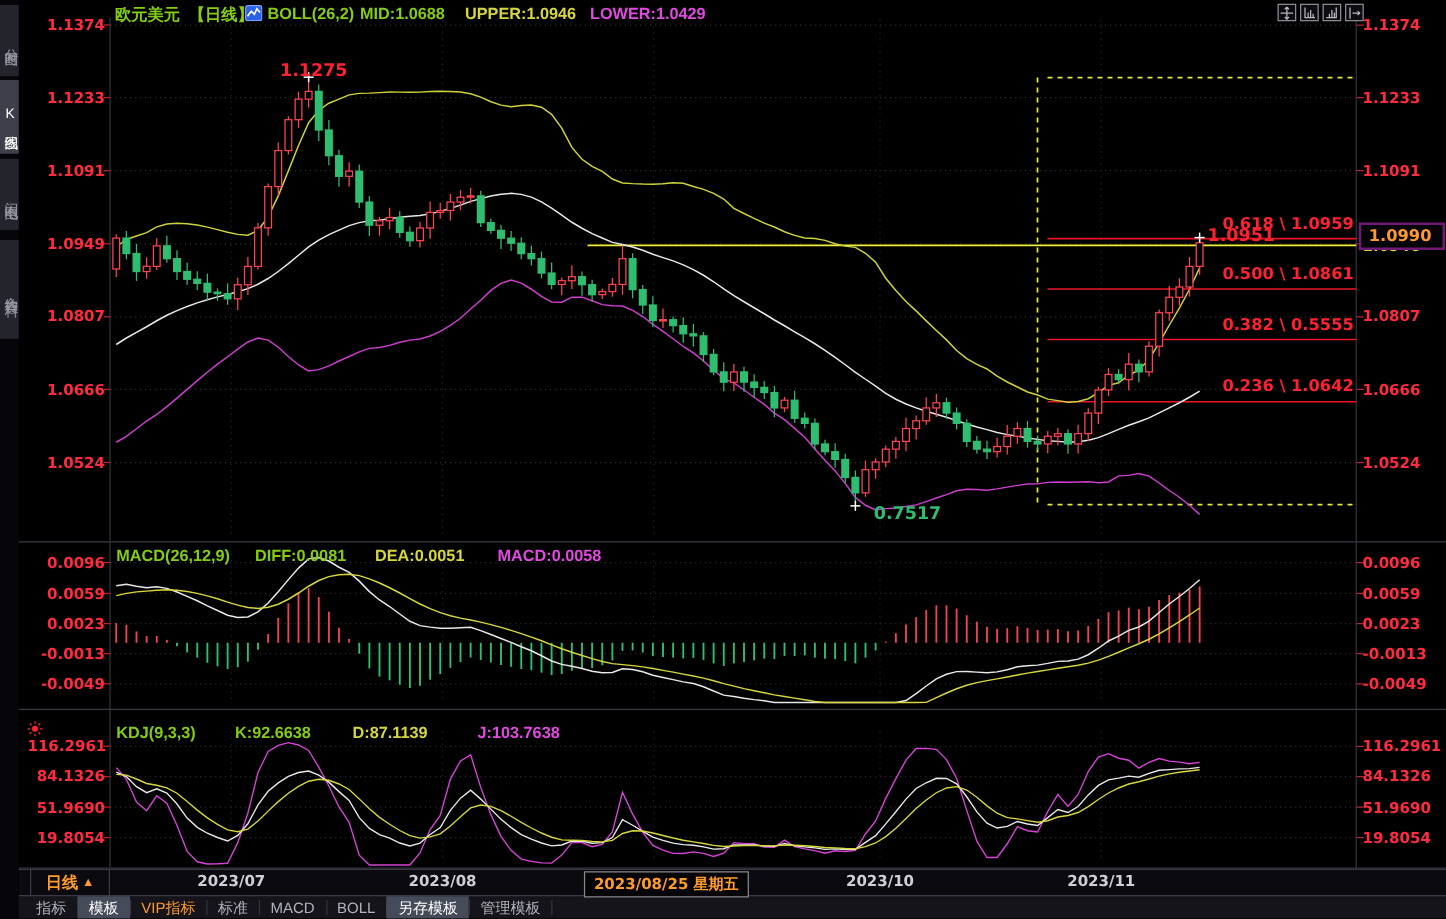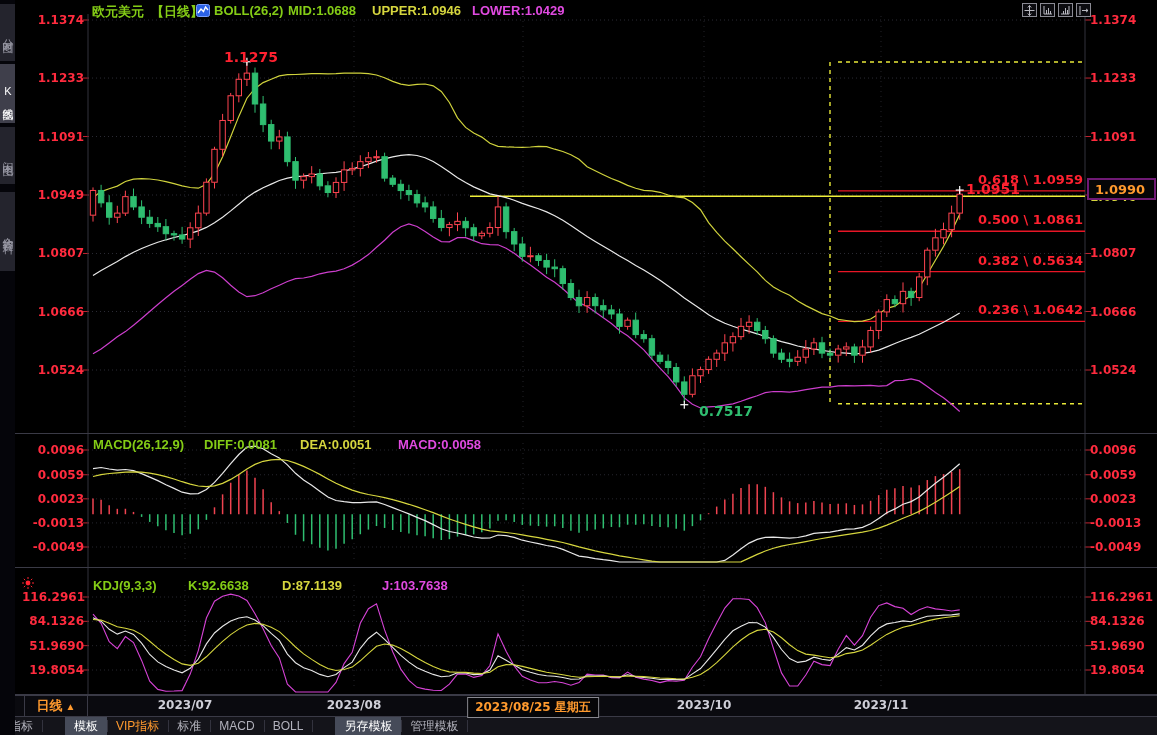--- a/index.html
+++ b/index.html
@@ -40,25 +40,25 @@
     font:700 12px "DejaVu Sans",sans-serif;padding:1px 7px;transform:translateX(-50%);z-index:4;}
   
   #timeline{position:absolute;left:15px;top:695px;width:1142px;height:21px;background:#0a0a0f;
     border-top:1px solid var(--sep);z-index:2;}
   .tl-date{position:absolute;top:2px;transform:translateX(-50%);color:#cfcfd8;
     font:700 12px "DejaVu Sans",sans-serif;}
   #period-box{position:absolute;left:9px;top:0px;width:64px;height:20px;border-left:1px solid var(--sep);
     border-right:1px solid var(--sep);color:var(--orange);font:700 13px "Liberation Sans",sans-serif;
     display:flex;align-items:center;justify-content:center;gap:3px;cursor:pointer;}
   #toolbar{position:absolute;left:0px;top:716px;width:1157px;height:19px;background:#14141a;
-    border-top:1px solid var(--sep);display:flex;align-items:stretch;z-index:2;}
+    border-top:1px solid var(--sep);display:flex;align-items:stretch;padding-left:20px;z-index:2;}
   .tb-tab{display:flex;align-items:center;padding:0 9px;color:#b2b2bc;
     font:400 12px "Liberation Sans",sans-serif;cursor:pointer;position:relative;}
   .tb-tab:after{content:"";position:absolute;right:-1px;top:3px;bottom:3px;width:1px;background:#33333e;}
-  .tb-tab.sel{background:#464b59;color:#fff;margin-left:23px;}
+  .tb-tab.sel{background:#464b59;color:#fff;}
   .tb-tab.vip{color:var(--orange);}
   .alarm{position:absolute;left:21px;top:576px;width:14px;height:14px;z-index:3;}
 </style>
 </head>
 <body>
 
 <div id="app">
   <svg id="chart-svg" width="1157" height="735">
       <line x1="88" y1="20" x2="1085" y2="20" stroke="#2b2b34" stroke-width="1" stroke-dasharray="1,3"></line>
       <line x1="83" y1="20" x2="89" y2="20" stroke="#c02330" stroke-width="1"></line>
@@ -666,21 +666,21 @@
       <div class="tb-tab vip">VIP指标</div>
       <div class="tb-tab">标准</div>
       <div class="tb-tab">MACD</div>
       <div class="tb-tab">BOLL</div>
       <div class="tb-tab sel">另存模板</div>
       <div class="tb-tab">管理模板</div>
     </div>
 <div class="date-box" style="left: 533px; top: 697px;">2023/08/25 星期五</div>
     <div class="txt fib-lab" style="left: 923px; top: 171.882px;">0.618 \ 1.0959</div>
     <div class="txt fib-lab" style="left: 923px; top: 212.235px;">0.500 \ 1.0861</div>
-    <div class="txt fib-lab" style="left: 923px; top: 252.588px;">0.382 \ 0.5634</div>
+    <div class="txt fib-lab" style="left: 923px; top: 252.588px;">0.382 \ 0.5555</div>
     <div class="txt fib-lab" style="left: 923px; top: 302.412px;">0.236 \ 1.0642</div>
     <div class="txt axis-num axis-left" style="left: 22px; top: 13px;">1.1374</div>
     <div class="txt axis-num" style="left: 1090px; top: 13px;">1.1374</div>
     <div class="txt axis-num axis-left" style="left: 22px; top: 71.0588px;">1.1233</div>
     <div class="txt axis-num" style="left: 1090px; top: 71.0588px;">1.1233</div>
     <div class="txt axis-num axis-left" style="left: 22px; top: 129.529px;">1.1091</div>
     <div class="txt axis-num" style="left: 1090px; top: 129.529px;">1.1091</div>
     <div class="txt axis-num axis-left" style="left: 22px; top: 188px;">1.0949</div>
     <div class="txt axis-num axis-left" style="left: 22px; top: 246.471px;">1.0807</div>
     <div class="txt axis-num" style="left: 1090px; top: 246.471px;">1.0807</div>

